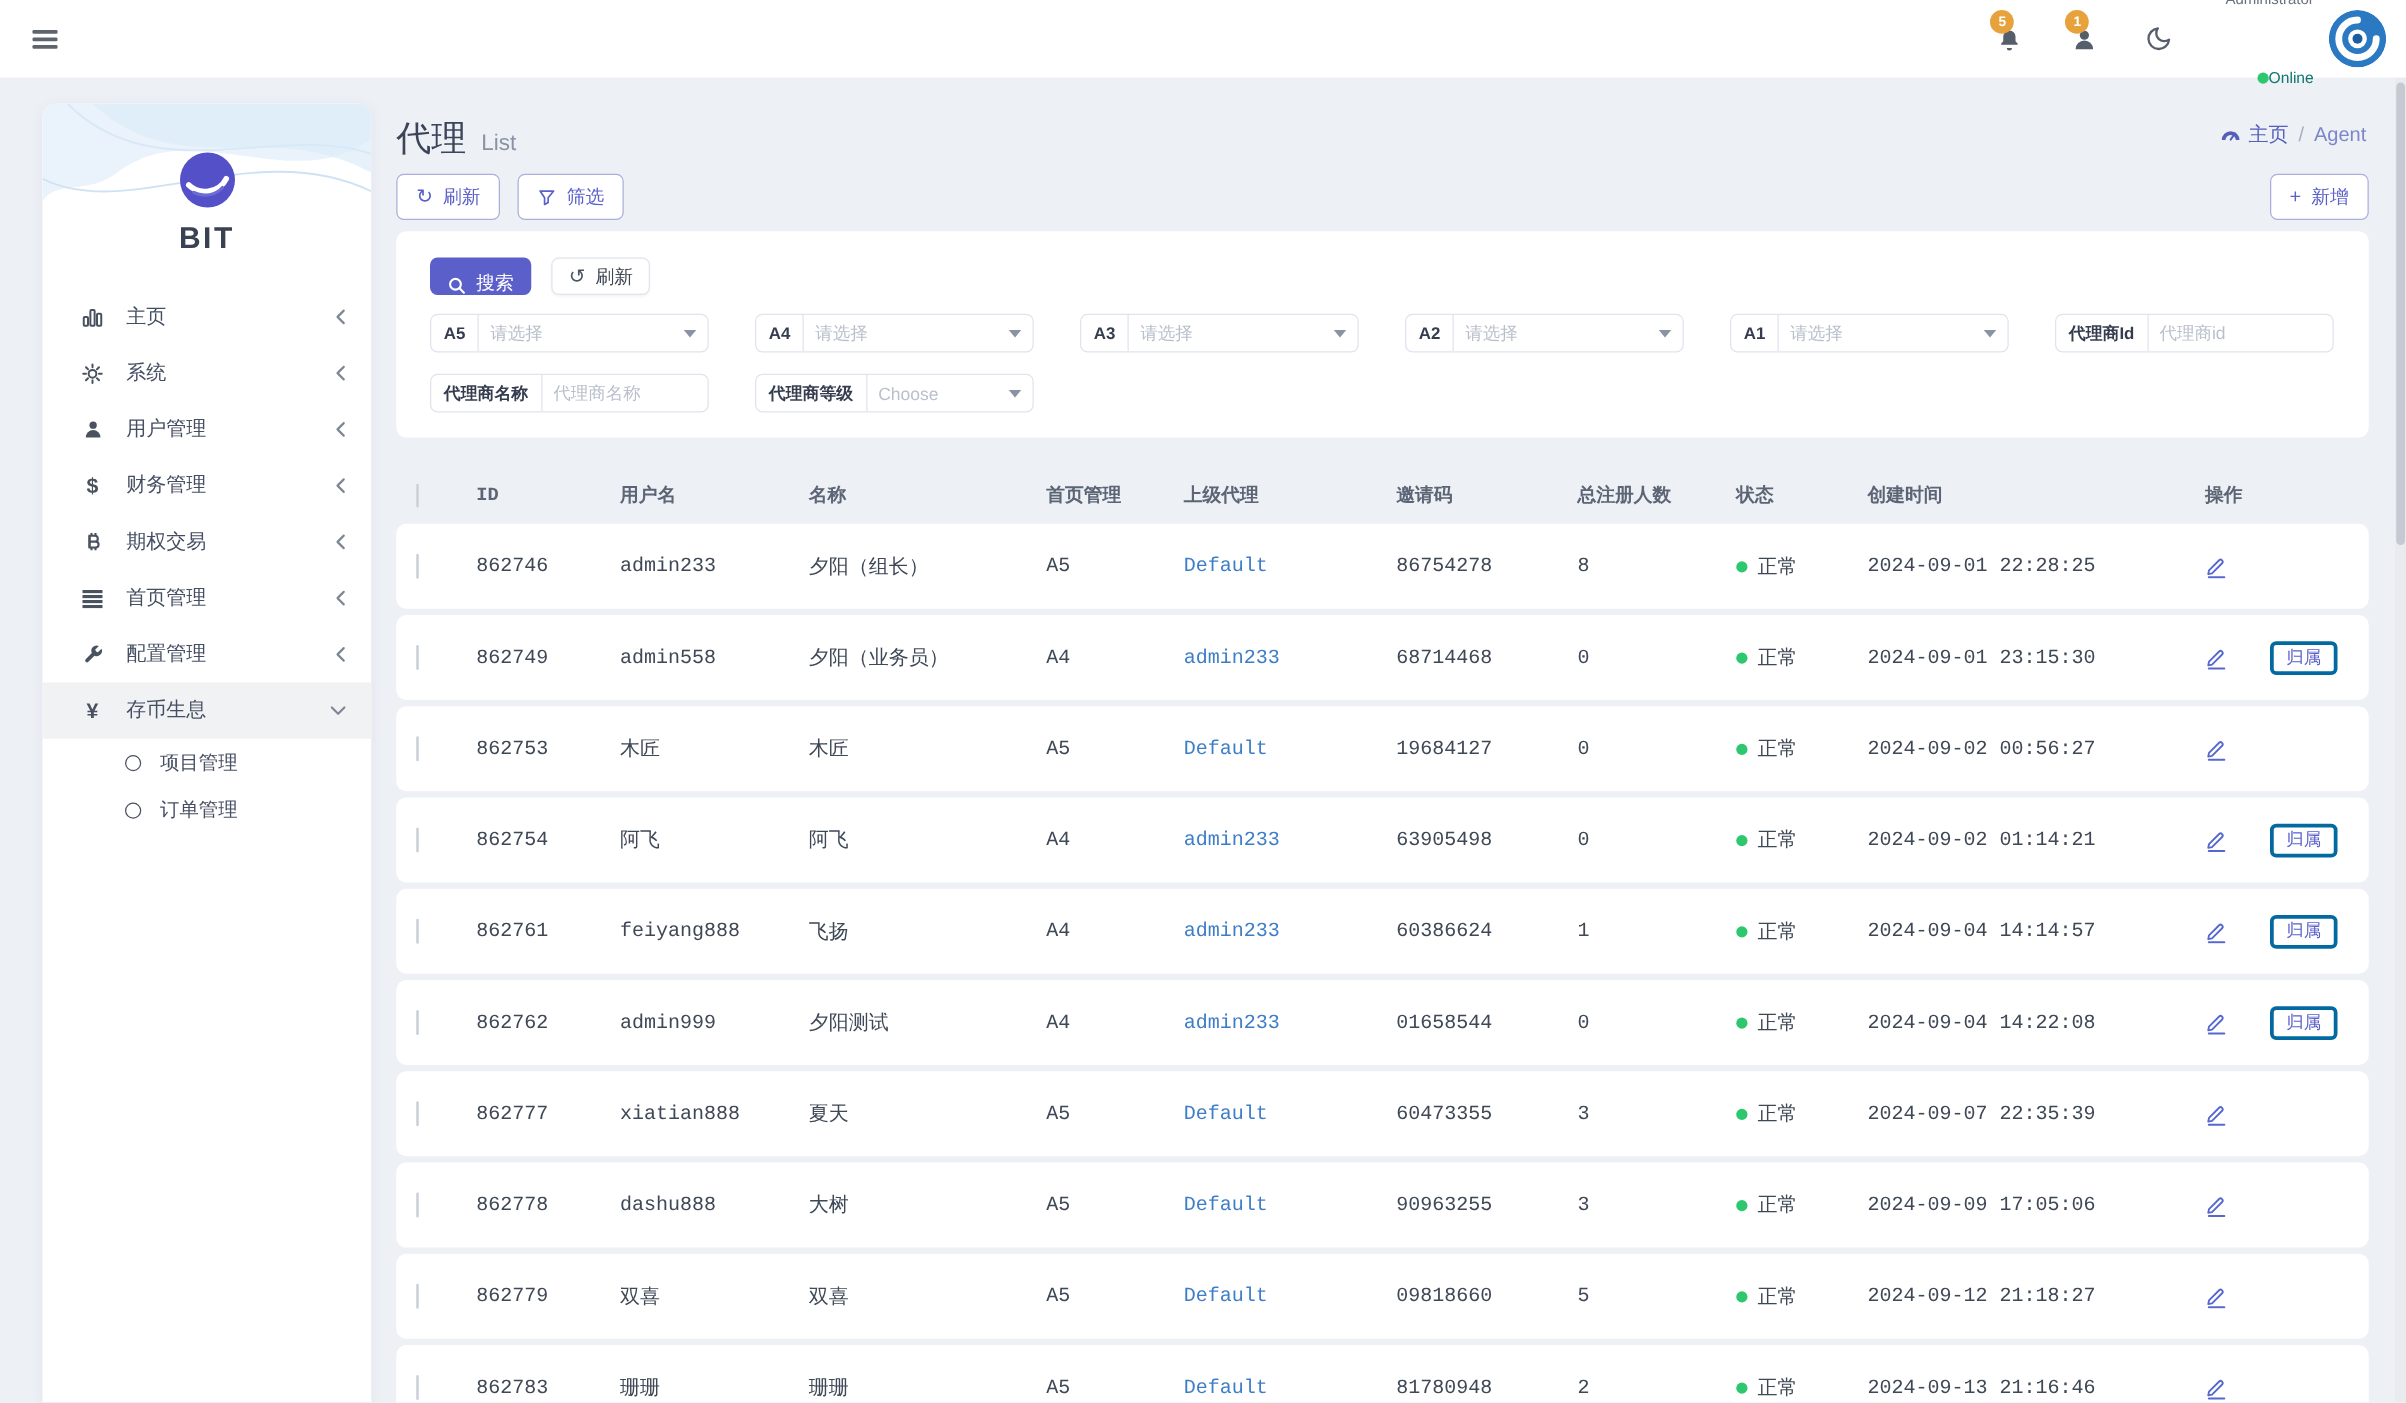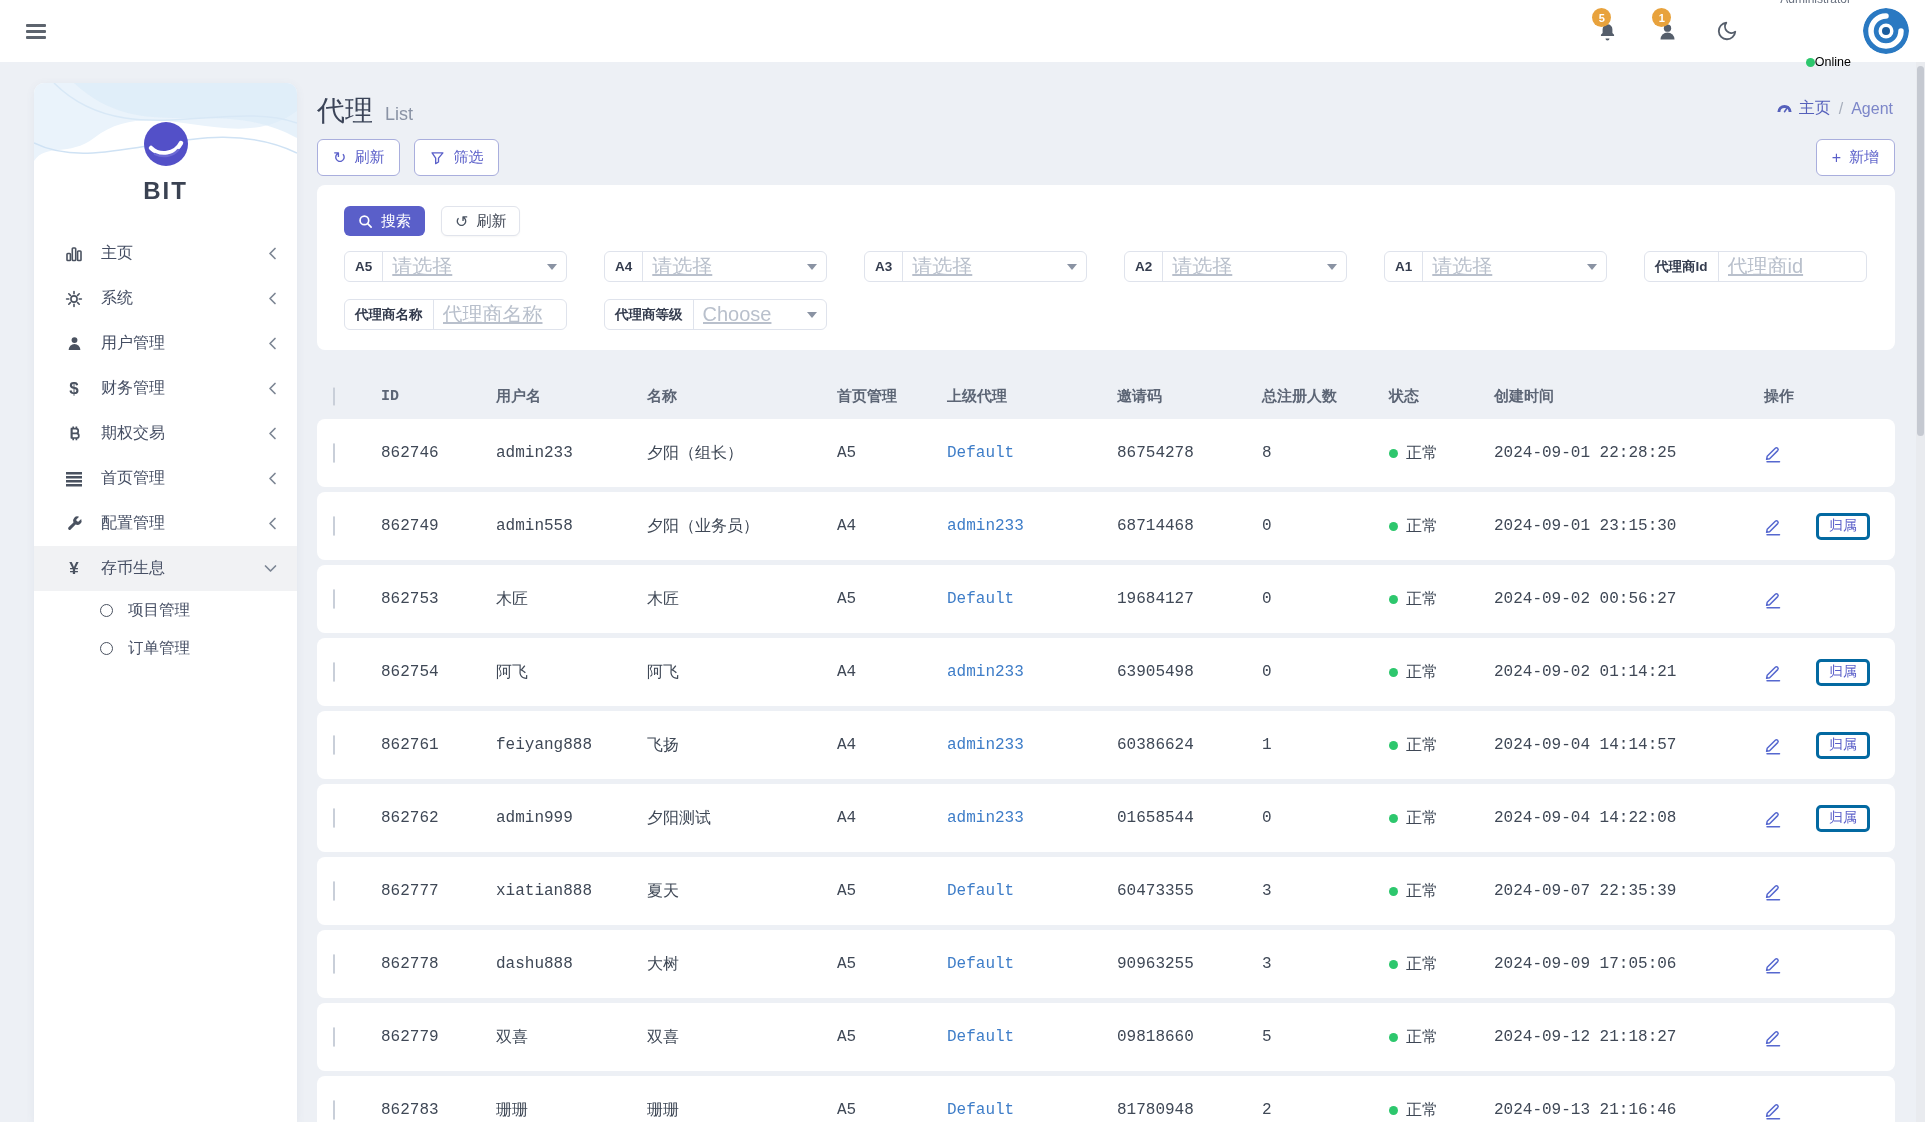--- a/index.html
+++ b/index.html
@@ -10,21 +10,21 @@
   }
   
   .topbar { position:absolute; top:0; left:0; width:100%; height:62px; background:#fff; display:flex; align-items:center; padding:0 16px 0 26px; z-index:5; }
   .hamburger { width:20px; height:15px; display:flex; flex-direction:column; justify-content:space-between; cursor:pointer; }
   .hamburger span { display:block; height:3px; background:#5d646e; border-radius:1px; }
   .tb-right { margin-left:auto; display:flex; align-items:center; }
   .tb-ic { position:relative; width:26px; height:26px; display:flex; align-items:center; justify-content:center; margin-left:34px; cursor:pointer; }
   .badge { position:absolute; top:-10px; left:-2px; min-width:19px; height:19px; border-radius:50%; background:var(--badge,#e8a23c); color:#fff; font-size:11px; display:flex; align-items:center; justify-content:center; font-weight:bold; }
   .tb-user { margin-left:40px; text-align:right; line-height:1.25; }
   .tb-user .name { font-size:12px; color:#6a7280; }
-  .tb-user .online { font-size:12.5px; color:#000000; display:flex; align-items:center; justify-content:flex-end; gap:0;margin-top:48px; }
+  .tb-user .online { font-size:12.5px; color:#0f766e; display:flex; align-items:center; justify-content:flex-end; gap:0;margin-top:48px; }
   .dot-green { width:9px; height:9px; border-radius:50%; background:var(--success,#2dc76d); display:inline-block; }
   .avatar { width:46px; height:46px; margin-left:12px; border-radius:50%; overflow:hidden; cursor:pointer; }
   
   .sidebar { position:absolute; left:34px; top:83px; width:263px; height:1039px; background:#fff; border-radius:10px 10px 0 0; box-shadow:0 2px 10px rgba(90,100,130,.07); overflow:hidden; z-index:4; }
   .waves { position:absolute; top:0; left:0; width:100%; height:120px; pointer-events:none; }
   .logo-wrap { margin-top:38px; display:flex; justify-content:center; position:relative; }
   .brand { text-align:center; font-size:24px; font-weight:bold; letter-spacing:2px; color:#3a4252; margin-top:10px; }
   .menu { margin-top:26px; }
   .menu-item { height:45px; display:flex; align-items:center; padding:0 20px 0 30px; font-size:16px; color:#454e63; cursor:pointer; }
   .menu-item.expanded { background:#f1f2f4; }
@@ -45,28 +45,28 @@
   .bc-home { color:#5560bb; display:flex; align-items:center; gap:6px; cursor:pointer; }
   .bc-sep { color:#a7aebc; }
   .bc-cur { color:#7c86c9; }
   .toolbar-row { margin-top:11px; height:37px; display:flex; gap:14px; position:relative; }
   .btn-outline { display:inline-flex; align-items:center; gap:8px; padding:0 15px; height:37px; background:#fff; border:1px solid #a9aedd; border-radius:6px; color:var(--accent,#5a5fc9); font-size:15px; cursor:pointer; }
   .btn-outline .uni { font-size:16px; line-height:1; }
   .btn-add { position:absolute; right:0; top:0; }
   
   .filter-card { margin-top:9px; background:#fff; border-radius:8px; padding:21px 27px 20px; }
   .search-row { display:flex; gap:16px; }
-  .btn-primary { display:inline-flex; align-items:center; gap:8px; height:30px; padding:0 14px; background:var(--accent,#5a5fc9); color:#fff; border:none; border-radius:6px; font-size:15px; cursor:pointer; }
+  .btn-primary { display:inline-flex; align-items:flex-end; gap:8px; height:30px; padding:0 14px; background:var(--accent,#5a5fc9); color:#fff; border:none; border-radius:6px; font-size:15px; cursor:pointer; }
   .btn-plain { display:inline-flex; align-items:center; gap:8px; height:30px; padding:0 13px; background:#fff; color:#3f4654; border:1px solid #e1e4ec; border-radius:6px; font-size:15px; cursor:pointer; box-shadow:0 1px 2px rgba(0,0,0,.04); }
   .btn-plain .uni { font-size:16px; color:#4b5563; }
   .filters { display:flex; flex-wrap:wrap; column-gap:37px; row-gap:17px; margin-top:15px; }
   .filter-group { width:223px; height:31px; border:1px solid #dfe3ec; border-radius:6px; display:flex; align-items:stretch; background:#fff; overflow:hidden; }
   .fg-label { display:flex; align-items:center; padding:0 10px; font-size:13.5px; font-weight:bold; color:#343c4e; border-right:1px solid #dfe3ec; white-space:nowrap; }
   .fg-field { flex:1; display:flex; align-items:center; padding:0 9px; cursor:pointer; min-width:0; }
-  .fg-placeholder { flex:1; font-size:20px; color:#b9c0cc; white-space:nowrap; overflow:hidden;text-decoration:underline; }
+  .fg-placeholder { flex:1; font-size:14px; color:#b9c0cc; white-space:nowrap; overflow:hidden; }
   .caret { width:0; height:0; border-left:5px solid transparent; border-right:5px solid transparent; border-top:6px solid #8a93a3; flex:none; }
   
   .table-head { margin-top:28px; display:flex; align-items:center; height:36px; font-size:15px; font-weight:bold; color:#5c6575; }
   .trow { display:flex; align-items:center; height:68px; background:#fff; border-radius:8px; margin-top:5px; font-size:16px; }
   .table-head, .trow { width:100%;font-family:Liberation Mono, monospace; }
   .c-chk   { width:64px; padding-left:16px; flex:none; }
   .c-id    { width:115px; flex:none; }
   .c-user  { width:151px; flex:none; }
   .c-name  { width:190px; flex:none; }
   .c-level { width:110px; flex:none; }

